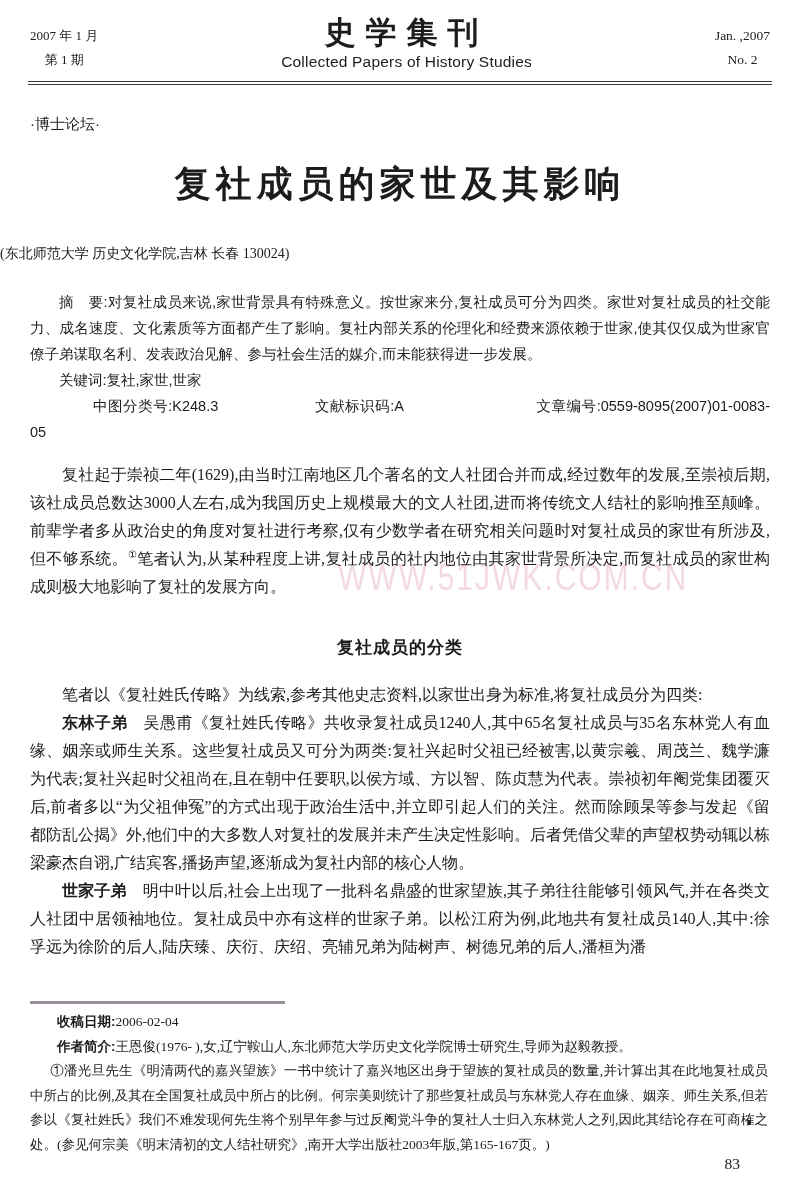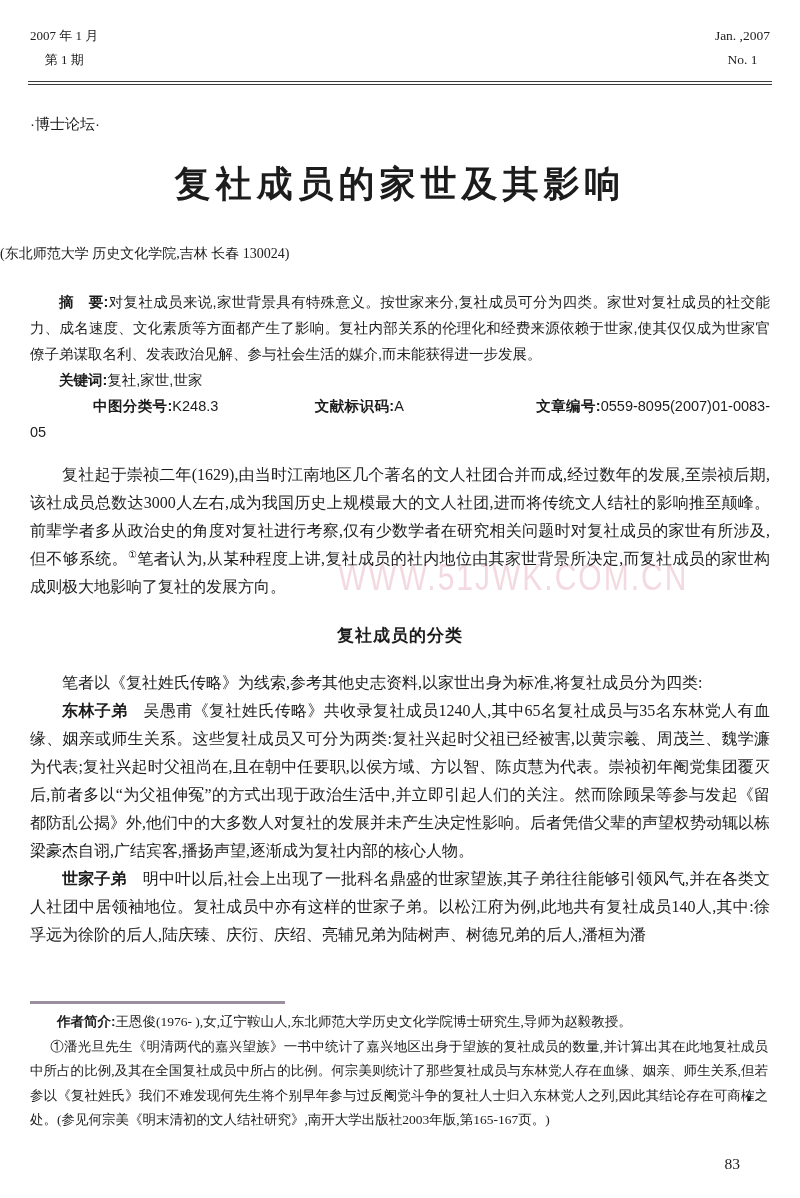--- a/index.html
+++ b/index.html
@@ -25,26 +25,26 @@
             font-family:"Liberation Sans","DejaVu Sans",sans-serif; }
   .affiliation { margin-top:36px; text-align:left; font-size:14px; }
   
   .abstract-block { margin:26px 30px 0 30px; font-family:"Liberation Sans","DejaVu Sans",sans-serif;
                     font-size:14.5px; line-height:26px; text-align:justify; }
   .abstract-para { text-indent:2em; }
   .kw-line { text-indent:2em; }
   .clc-line { text-indent:2em; }
   .clc-line .seg { margin-right:58px;padding-left:34px; }
   .clc-line .seg:last-child { margin-right:0;margin-left:36px; }
-  .blabel { font-weight:bold; }
+  .blabel { font-weight:normal; }
   
   .bodytext { margin:16px 30px 0 30px; font-size:16px; line-height:28px; text-align:justify; position:relative; z-index:1; }
   .bodytext p { margin:0; text-indent:2em; }
   .note-ref { font-size:10px; vertical-align:super; line-height:0; }
-  .section-heading { text-align:center; font-weight:bold; font-size:17px; margin:21px 0 19px 0;
+  .section-heading { text-align:center; font-weight:bold; font-size:17px; margin:33px 0 19px 0;
                      font-family:"Liberation Sans","DejaVu Sans",sans-serif; letter-spacing:1px; }
   .lead-in { font-weight:bold; font-family:"Liberation Sans","DejaVu Sans",sans-serif; margin-right:1em; }
   
   .watermark { position:absolute; left:338px; top:556px; z-index:0; pointer-events:none;
                font-family:"Liberation Sans","DejaVu Sans",sans-serif; font-size:30px; letter-spacing:2px;
                color:#e9b7c4; opacity:0.5; transform:scaleY(1.25); transform-origin:top left; }
   
   .footnote-rule { position:absolute; left:30px; top:1001px; width:255px; height:2.5px; background:#9a8f9c; }
   .footnotes { position:absolute; left:30px; right:32px; top:1010px; font-size:13.5px; line-height:24.5px; text-align:justify; }
   .footnotes .meta { text-indent:2em; }
@@ -57,23 +57,27 @@
 
 <div class="page">
 
   <div class="watermark">WWW.51JWK.COM.CN</div>
 
   <div class="header">
     <div class="hdr-left">
       <div>2007 年 1 月</div>
       <div class="issue">第 1 期</div>
     </div>
+    <div class="hdr-center">
+      <div class="journal-name">史学集刊</div>
+      <div class="journal-name-en">Collected Papers of History Studies</div>
+    </div>
     <div class="hdr-right">
       <div>Jan. ,2007</div>
-      <div>No. 1</div>
+      <div>No. 2</div>
     </div>
   </div>
   <div class="double-rule"></div>
 
   <div class="column-label">·博士论坛·</div>
   <div class="title">复社成员的家世及其影响</div>
   <div class="affiliation">(东北师范大学 历史文化学院,吉林 长春 130024)</div>
 
   <div class="abstract-block">
     <div class="abstract-para">
@@ -99,20 +103,23 @@
       <span class="lead-in">东林子弟</span><span>吴愚甫《复社姓氏传略》共收录复社成员1240人,其中65名复社成员与35名东林党人有血缘、姻亲或师生关系。这些复社成员又可分为两类:复社兴起时父祖已经被害,以黄宗羲、周茂兰、魏学濂为代表;复社兴起时父祖尚在,且在朝中任要职,以侯方域、方以智、陈贞慧为代表。崇祯初年阉党集团覆灭后,前者多以“为父祖伸冤”的方式出现于政治生活中,并立即引起人们的关注。然而除顾杲等参与发起《留都防乱公揭》外,他们中的大多数人对复社的发展并未产生决定性影响。后者凭借父辈的声望权势动辄以栋梁豪杰自诩,广结宾客,播扬声望,逐渐成为复社内部的核心人物。</span>
     </p>
     <p>
       <span class="lead-in">世家子弟</span><span>明中叶以后,社会上出现了一批科名鼎盛的世家望族,其子弟往往能够引领风气,并在各类文人社团中居领袖地位。复社成员中亦有这样的世家子弟。以松江府为例,此地共有复社成员140人,其中:徐孚远为徐阶的后人,陆庆臻、庆衍、庆绍、亮辅兄弟为陆树声、树德兄弟的后人,潘桓为潘</span>
     </p>
   </div>
 
   <div class="footnote-rule"></div>
   <div class="footnotes">
     <div class="meta">
+      <span class="flabel">收稿日期:</span><span>2006-02-04</span>
+    </div>
+    <div class="meta">
       <span class="flabel">作者简介:</span><span>王恩俊(1976- ),女,辽宁鞍山人,东北师范大学历史文化学院博士研究生,导师为赵毅教授。</span>
     </div>
     <div class="note">①潘光旦先生《明清两代的嘉兴望族》一书中统计了嘉兴地区出身于望族的复社成员的数量,并计算出其在此地复社成员中所占的比例,及其在全国复社成员中所占的比例。何宗美则统计了那些复社成员与东林党人存在血缘、姻亲、师生关系,但若参以《复社姓氏》我们不难发现何先生将个别早年参与过反阉党斗争的复社人士归入东林党人之列,因此其结论存在可商榷之处。(参见何宗美《明末清初的文人结社研究》,南开大学出版社2003年版,第165-167页。)</div>
   </div>
 
   <div class="page-number">83</div>
 
 </div>
 
 </body></html>

